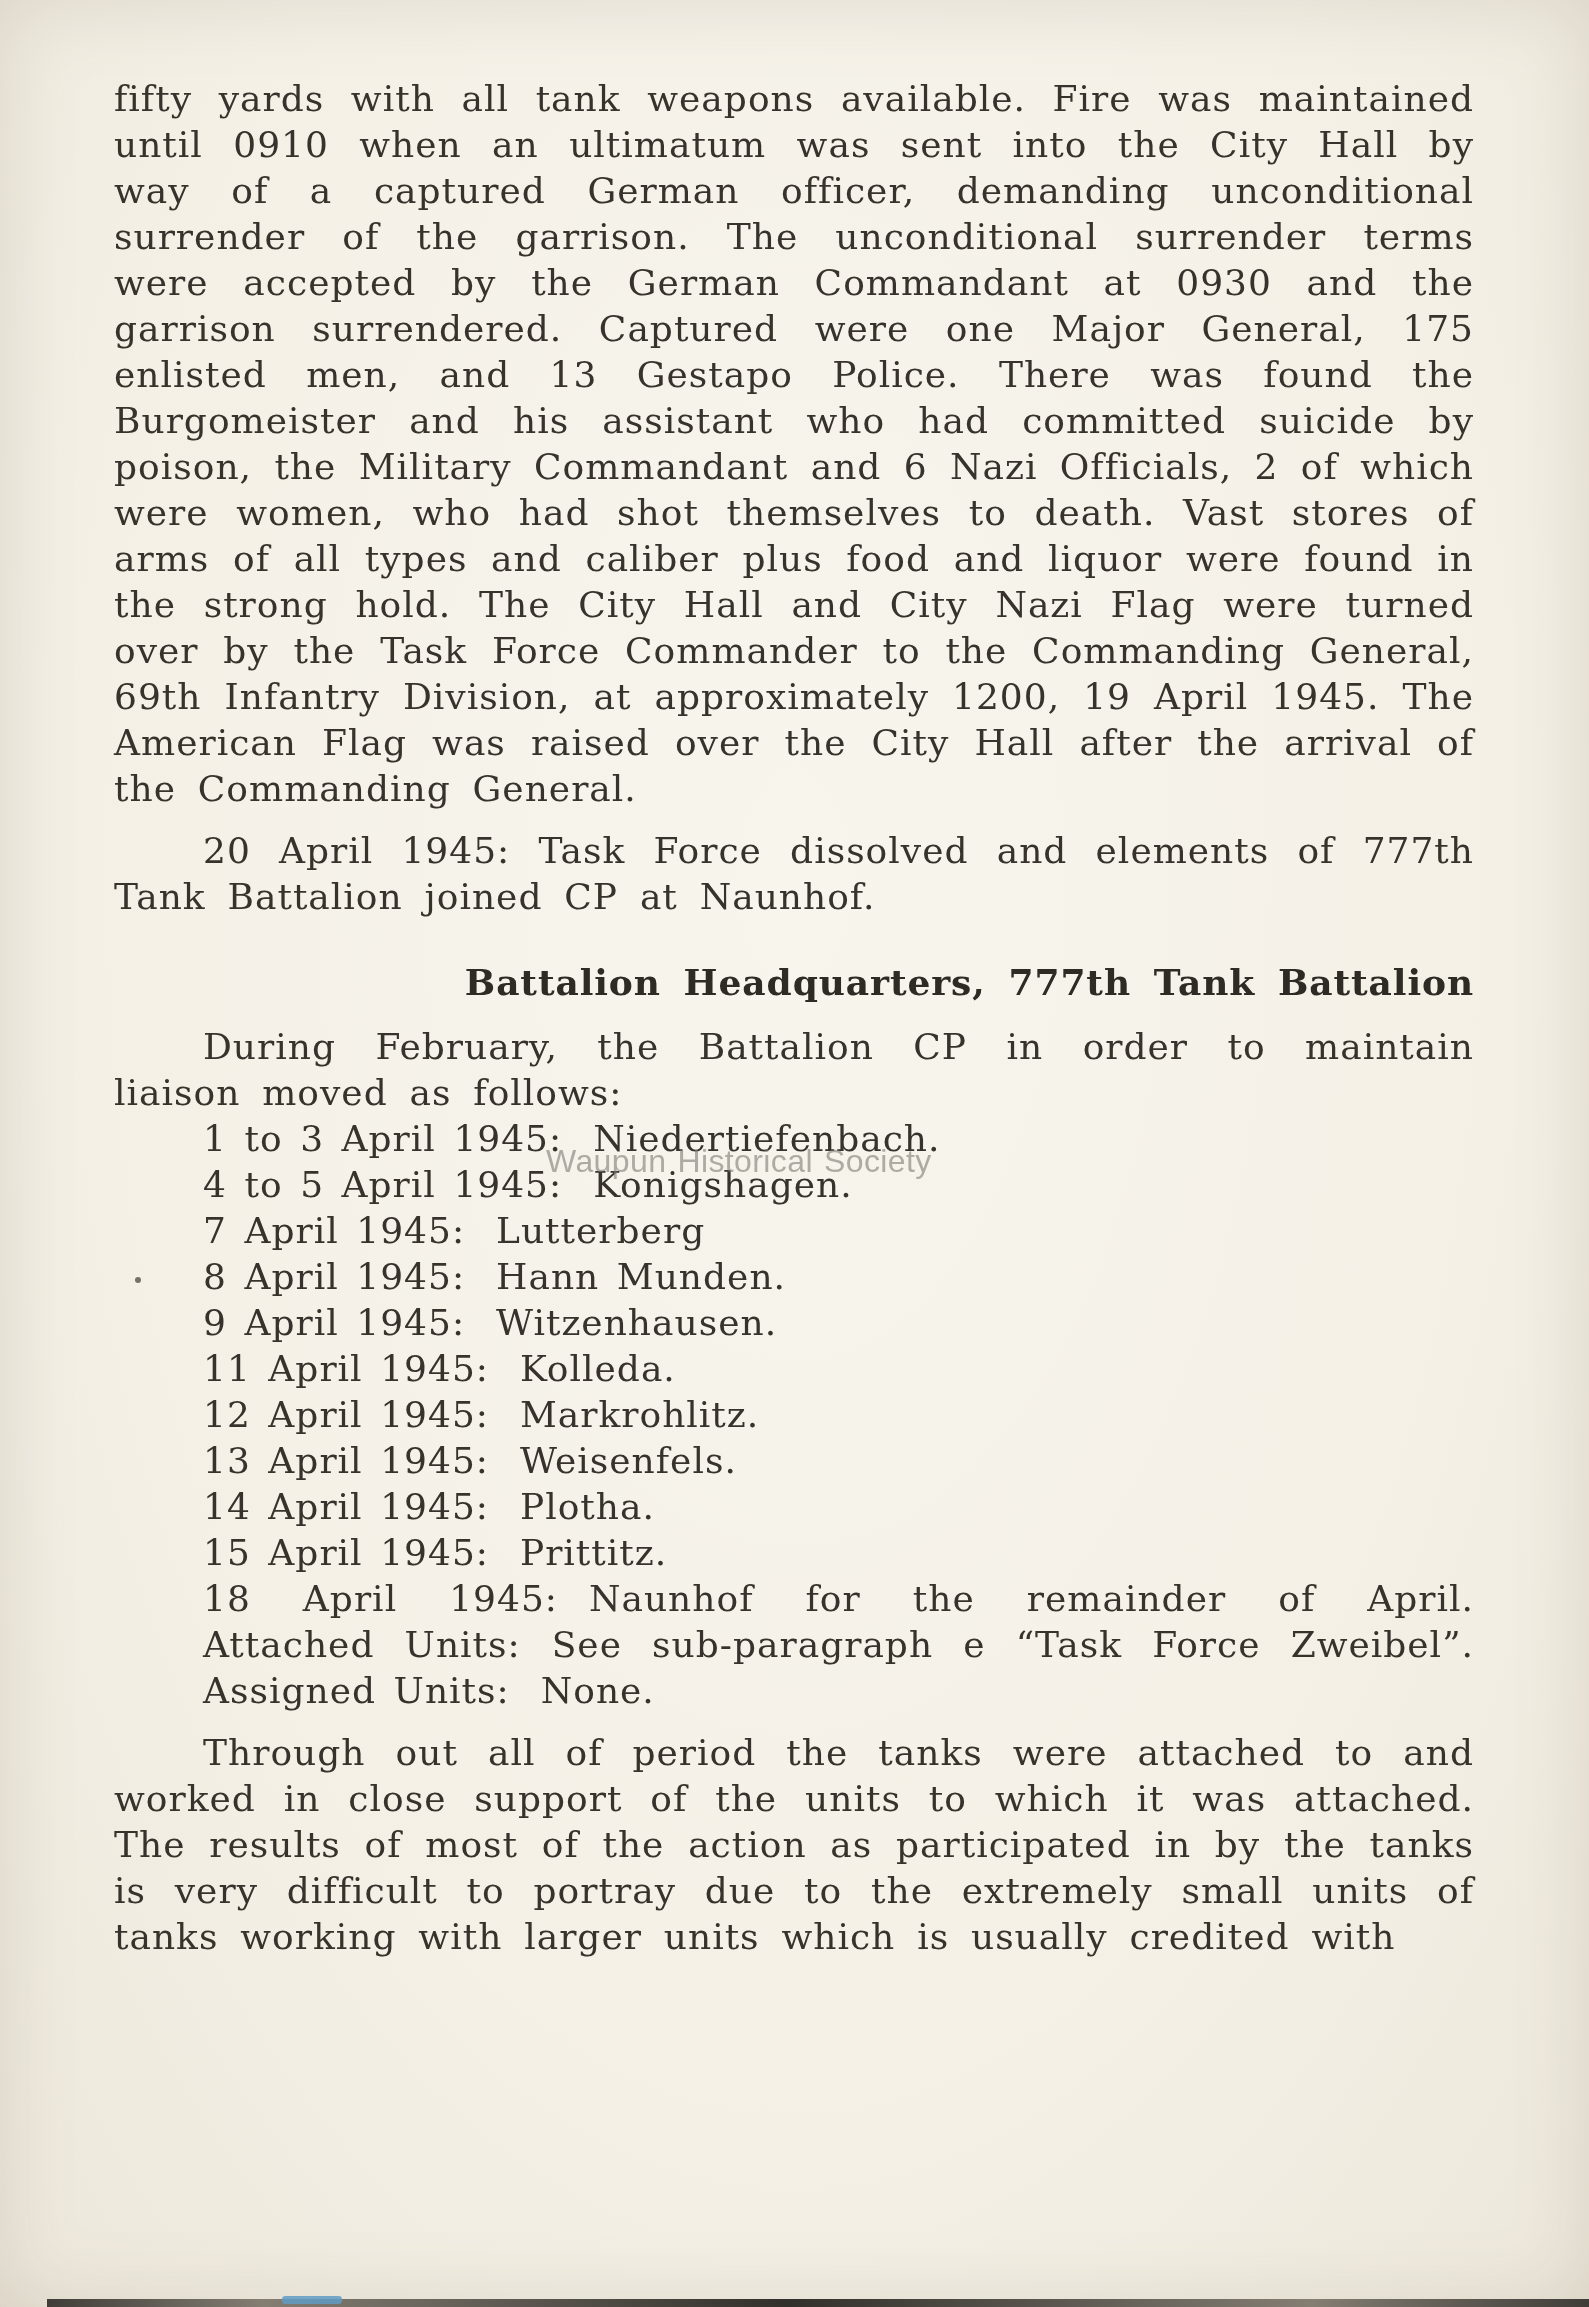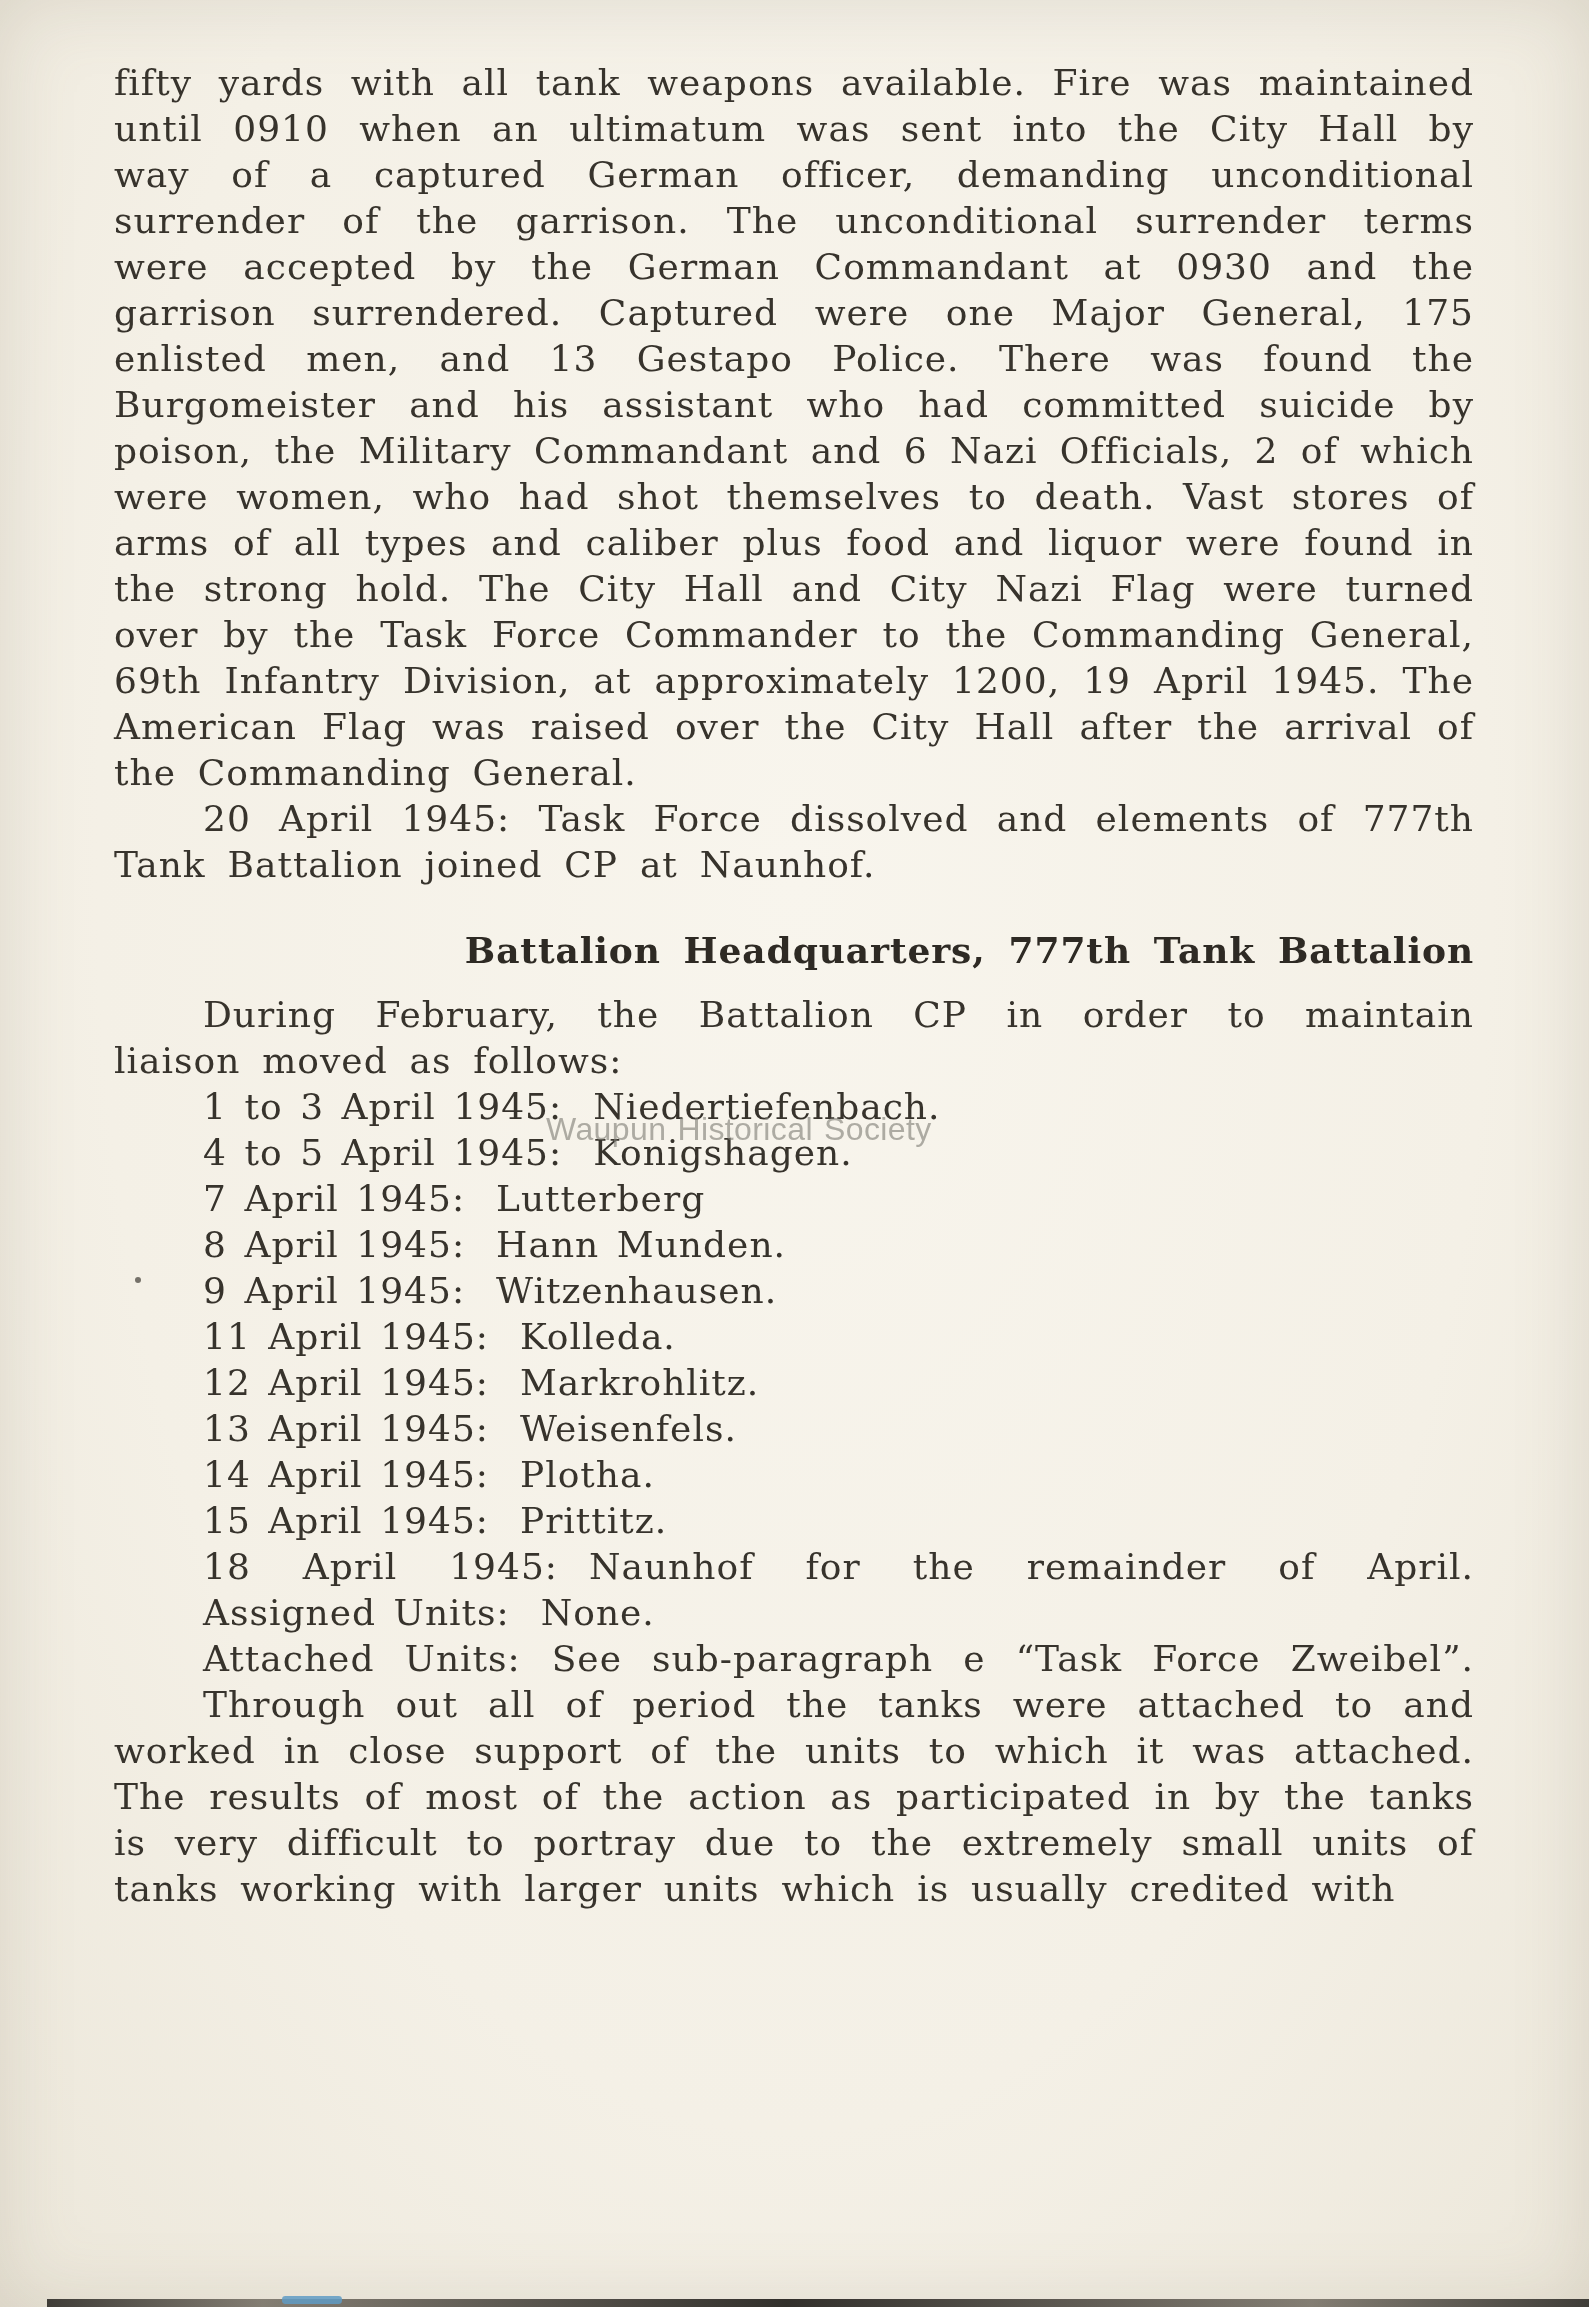--- a/index.html
+++ b/index.html
@@ -19,21 +19,21 @@
   .content {
     position: absolute;
     left: 114px; top: 60px; width: 1360px;
     font-size: 36px;
     line-height: 46px;
     letter-spacing: 1px;
     word-spacing: 9.4px;
     text-align: justify;
     color: var(--ink, #37332c);
   }
-  p.para { text-indent: 89px; }
+  p.para { text-indent: 89px; margin-top: 16px; }
   p.noindent { text-indent: 0; }
   h2.heading {
     font-size: 36px;
     font-weight: bold;
     text-align: right;
     letter-spacing: 0.9px;
     margin: 39px 0 19px 0;
     color: var(--heading-ink, #2e2a24);
   }
   .movements { position: relative; }
@@ -114,23 +114,23 @@
 
       <p class="entry"><span>13 April 1945:</span><span class="gap"></span><span>Weisenfels.</span></p>
 
       <p class="entry"><span>14 April 1945:</span><span class="gap"></span><span>Plotha.</span></p>
 
       <p class="entry"><span>15 April 1945:</span><span class="gap"></span><span>Prittitz.</span></p>
 
 
       <p class="entry stretch"><span>18 April 1945:</span><span class="gap"></span><span>Naunhof for the remainder of April.</span></p>
 
+      <p class="entry stretch"><span>Attached Units:</span><span class="gap"></span><span>See sub-paragraph e “Task Force Zweibel”.</span></p>
+
       <p class="entry"><span>Assigned Units:</span><span class="gap"></span><span>None.</span></p>
-
-      <p class="entry stretch"><span>Attached Units:</span><span class="gap"></span><span>See sub-paragraph e “Task Force Zweibel”.</span></p>
     </div>
 
 
     <p class="para">Through out all of period the tanks were attached to and worked in close support of the units to which it was attached. The results of most of the action as participated in by the tanks is very difficult to portray due to the extremely small units of tanks working with larger units which is usually credited with</p>
 
   </div>
 
   <div class="speck"></div>
   <div class="bottom-edge"></div>
   <div class="blue-mark"></div>

